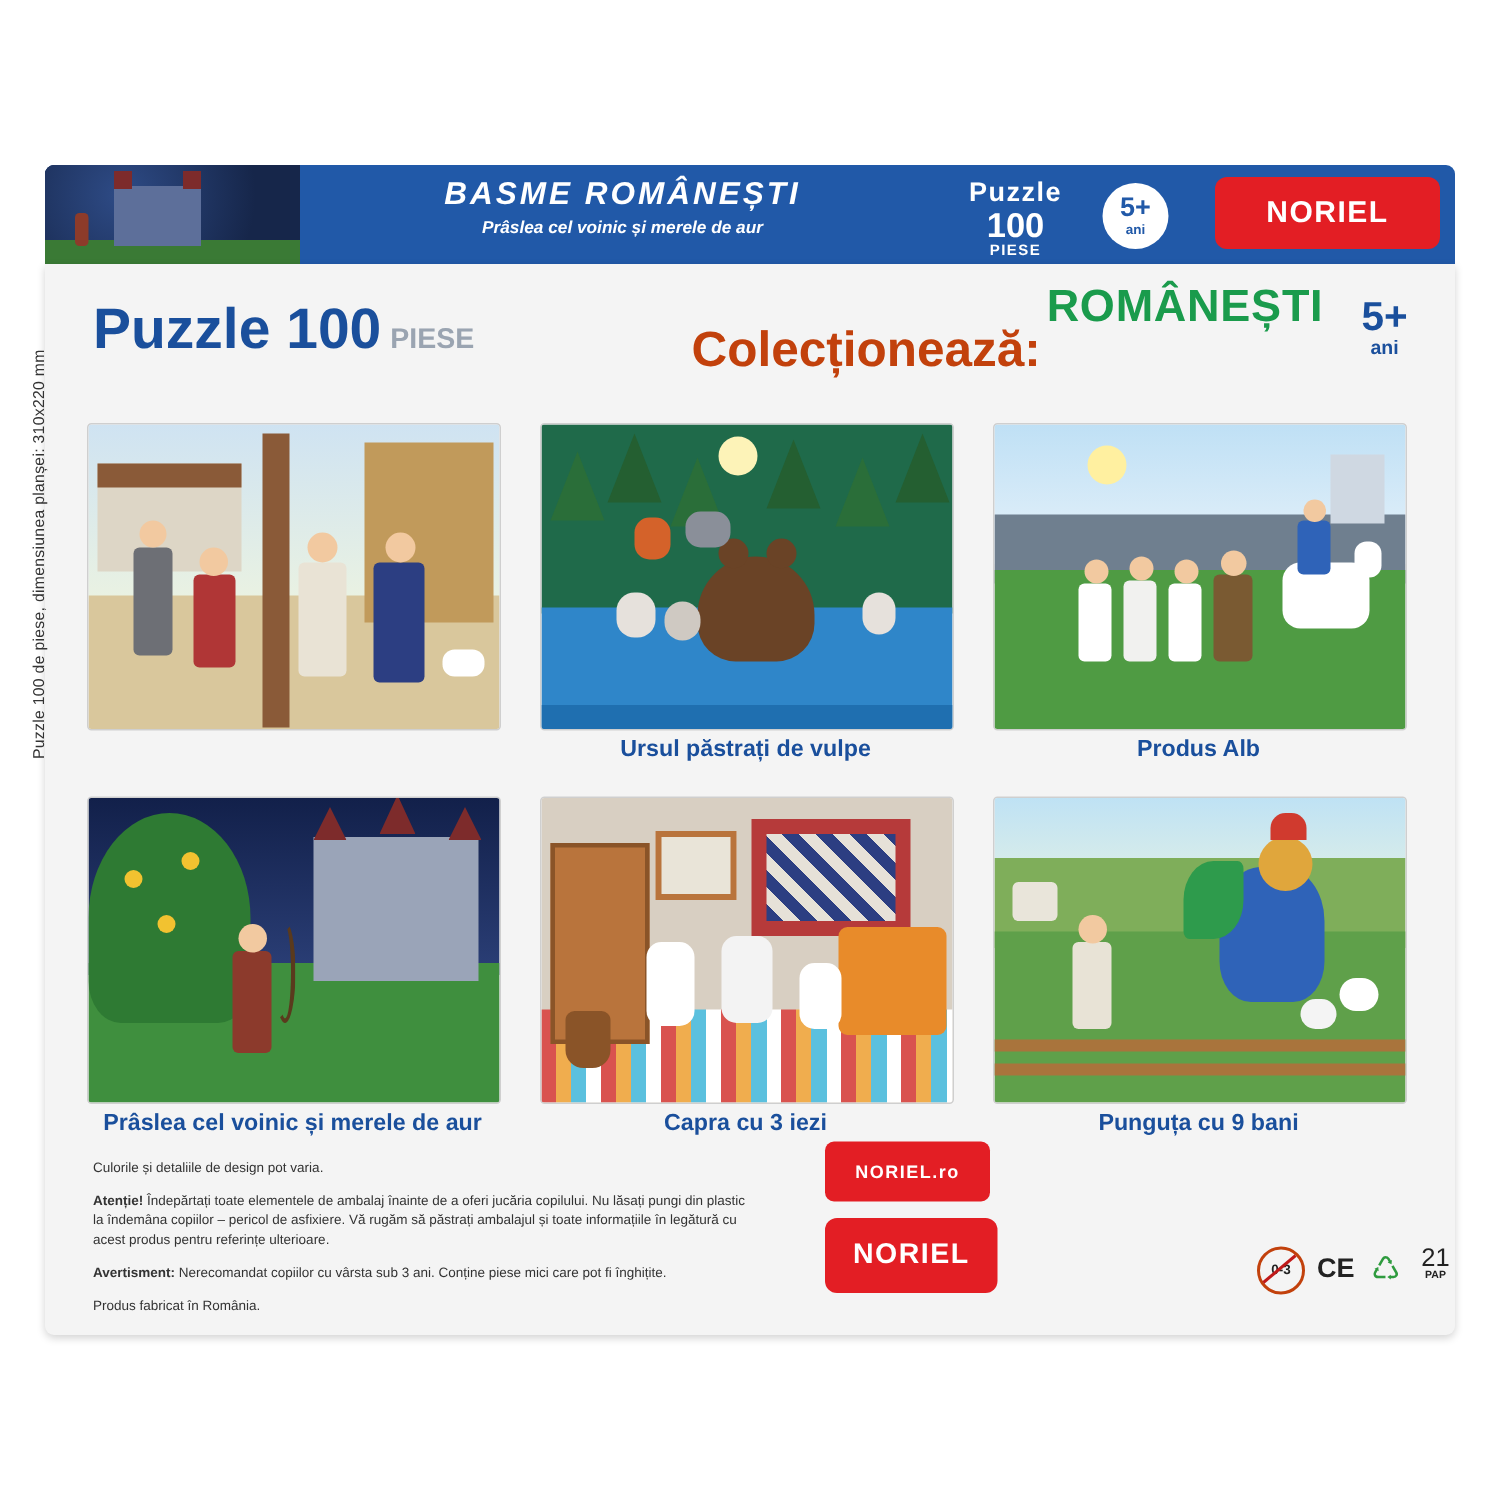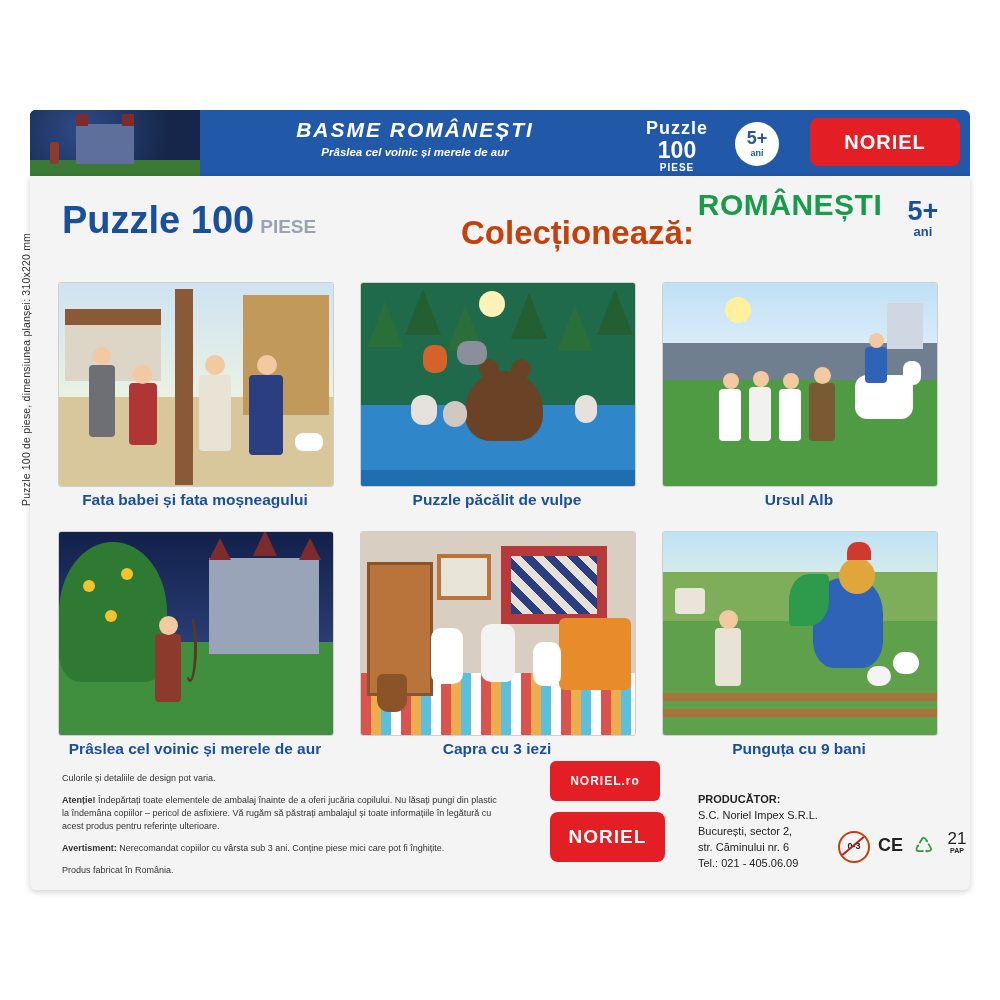--- a/index.html
+++ b/index.html
@@ -193,21 +193,20 @@
       <div class="fig" style="left:30px;top:82px;width:26px;height:72px;background:#6d6f75"></div>
       <div class="head" style="left:34px;top:64px;width:18px;height:18px"></div>
       <div class="fig" style="left:70px;top:100px;width:28px;height:62px;background:#b03636"></div>
       <div class="head" style="left:74px;top:82px;width:19px;height:19px"></div>
       <div class="fig" style="left:140px;top:92px;width:32px;height:76px;background:#e9e3d5"></div>
       <div class="head" style="left:146px;top:72px;width:20px;height:20px"></div>
       <div class="fig" style="left:190px;top:92px;width:34px;height:80px;background:#2c3e82"></div>
       <div class="head" style="left:198px;top:72px;width:20px;height:20px"></div>
       <div class="fig" style="left:236px;top:150px;width:28px;height:18px;background:#ffffff;border-radius:8px"></div>
     </div>
-    <div class="cap r1 c1">Fata babei și fata moșneagului</div>
 
     <div class="thumb r1 c2">
       <div class="sky" style="background:#1f6a4a;height:62%"></div>
       <div class="ground" style="background:#2f86c9;height:40%"></div>
       <div class="sun" style="left:118px;top:8px;background:#fdf3b8"></div>
       <div class="tree" style="left:6px;top:18px;border-bottom-color:#2a6e39"></div>
       <div class="tree" style="left:44px;top:6px;border-bottom-color:#245f31"></div>
       <div class="tree" style="left:86px;top:22px;border-bottom-color:#2a6e39"></div>
       <div class="tree" style="left:150px;top:10px;border-bottom-color:#245f31"></div>
       <div class="tree" style="left:196px;top:22px;border-bottom-color:#2a6e39"></div>
@@ -215,42 +214,42 @@
       <div style="position:absolute;left:104px;top:88px;width:78px;height:70px;background:#6a4326;border-radius:40px 40px 26px 26px"></div>
       <div style="position:absolute;left:118px;top:76px;width:20px;height:20px;background:#6a4326;border-radius:50%"></div>
       <div style="position:absolute;left:150px;top:76px;width:20px;height:20px;background:#6a4326;border-radius:50%"></div>
       <div style="position:absolute;left:50px;top:112px;width:26px;height:30px;background:#e6e1dc;border-radius:12px"></div>
       <div style="position:absolute;left:82px;top:118px;width:24px;height:26px;background:#cfc9c2;border-radius:12px"></div>
       <div style="position:absolute;left:214px;top:112px;width:22px;height:28px;background:#e6e1dc;border-radius:11px"></div>
       <div style="position:absolute;left:62px;top:62px;width:24px;height:28px;background:#d4622a;border-radius:10px"></div>
       <div style="position:absolute;left:96px;top:58px;width:30px;height:24px;background:#8a8f99;border-radius:10px"></div>
       <div style="position:absolute;left:0;bottom:0;width:100%;height:16px;background:#1f6fb0"></div>
     </div>
-    <div class="cap r1 c2">Puzzle păcălit de vulpe</div>
+    <div class="cap r1 c2">Ursul păstrați de vulpe</div>
 
     <div class="thumb r1 c3">
       <div class="sky" style="background:linear-gradient(#bfe0f5,#e7f2fa);height:46%"></div>
       <div style="position:absolute;left:0;top:60px;width:100%;height:46px;background:#6f7f8f"></div>
       <div class="ground" style="background:#4f9b43;height:52%"></div>
       <div class="sun" style="left:62px;top:14px;background:#fff0a0"></div>
       <div style="position:absolute;right:14px;top:20px;width:36px;height:46px;background:#cfd8e2"></div>
       <div class="fig" style="left:56px;top:106px;width:22px;height:52px;background:#ffffff"></div>
       <div class="head" style="left:60px;top:90px;width:16px;height:16px"></div>
       <div class="fig" style="left:86px;top:104px;width:22px;height:54px;background:#f1f1ef"></div>
       <div class="head" style="left:90px;top:88px;width:16px;height:16px"></div>
       <div class="fig" style="left:116px;top:106px;width:22px;height:52px;background:#ffffff"></div>
       <div class="head" style="left:120px;top:90px;width:16px;height:16px"></div>
       <div class="fig" style="left:146px;top:100px;width:26px;height:58px;background:#7a5a32"></div>
       <div class="head" style="left:151px;top:84px;width:17px;height:17px"></div>
       <div style="position:absolute;left:192px;top:92px;width:58px;height:44px;background:#ffffff;border-radius:12px"></div>
       <div style="position:absolute;left:240px;top:78px;width:18px;height:24px;background:#ffffff;border-radius:8px"></div>
       <div class="fig" style="left:202px;top:64px;width:22px;height:36px;background:#2f63b8"></div>
       <div class="head" style="left:206px;top:50px;width:15px;height:15px"></div>
     </div>
-    <div class="cap r1 c3">Ursul Alb</div>
+    <div class="cap r1 c3">Produs Alb</div>
 
     <div class="thumb r2 c1">
       <div class="sky" style="background:linear-gradient(#12204a,#2b3f77);height:58%"></div>
       <div class="ground" style="background:#3f8f3e;height:46%"></div>
       <div style="position:absolute;left:0;top:10px;width:108px;height:140px;background:#2e7a33;border-radius:50% 50% 20% 20%"></div>
       <div style="position:absolute;left:24px;top:48px;width:12px;height:12px;border-radius:50%;background:#f2c230"></div>
       <div style="position:absolute;left:62px;top:36px;width:12px;height:12px;border-radius:50%;background:#f2c230"></div>
       <div style="position:absolute;left:46px;top:78px;width:12px;height:12px;border-radius:50%;background:#f2c230"></div>
       <div style="position:absolute;left:150px;top:26px;width:110px;height:96px;background:#9aa4b8"></div>
       <div style="position:absolute;left:150px;top:6px;width:22px;height:22px;background:#7d2b2b;clip-path:polygon(50% 0,100% 100%,0 100%)"></div>
@@ -298,27 +297,20 @@
     <div class="foot-note">
       <p>Culorile și detaliile de design pot varia.</p>
       <p><span class="b">Atenție!</span><span> Îndepărtați toate elementele de ambalaj înainte de a oferi jucăria copilului. Nu lăsați pungi din plastic la îndemâna copiilor – pericol de asfixiere. Vă rugăm să păstrați ambalajul și toate informațiile în legătură cu acest produs pentru referințe ulterioare.</span></p>
       <p><span class="b">Avertisment:</span><span> Nerecomandat copiilor cu vârsta sub 3 ani. Conține piese mici care pot fi înghițite.</span></p>
       <p>Produs fabricat în România.</p>
     </div>
 
     <div class="mascot">NORIEL.ro</div>
     <div class="noriel-logo">NORIEL</div>
 
-    <div class="producer">
-      <div class="b">PRODUCĂTOR:</div>
-      <div>S.C. Noriel Impex S.R.L.</div>
-      <div>București, sector 2,</div>
-      <div>str. Căminului nr. 6</div>
-      <div>Tel.: 021 - 405.06.09</div>
-    </div>
 
     <div class="marks">
       <div class="mark m-age">0-3</div>
       <div class="mark m-ce">CE</div>
       <div class="mark m-rec">♺</div>
       <div class="mark m-pap">
         <div class="tri">21</div>
         <div class="lbl">PAP</div>
       </div>
     </div>

